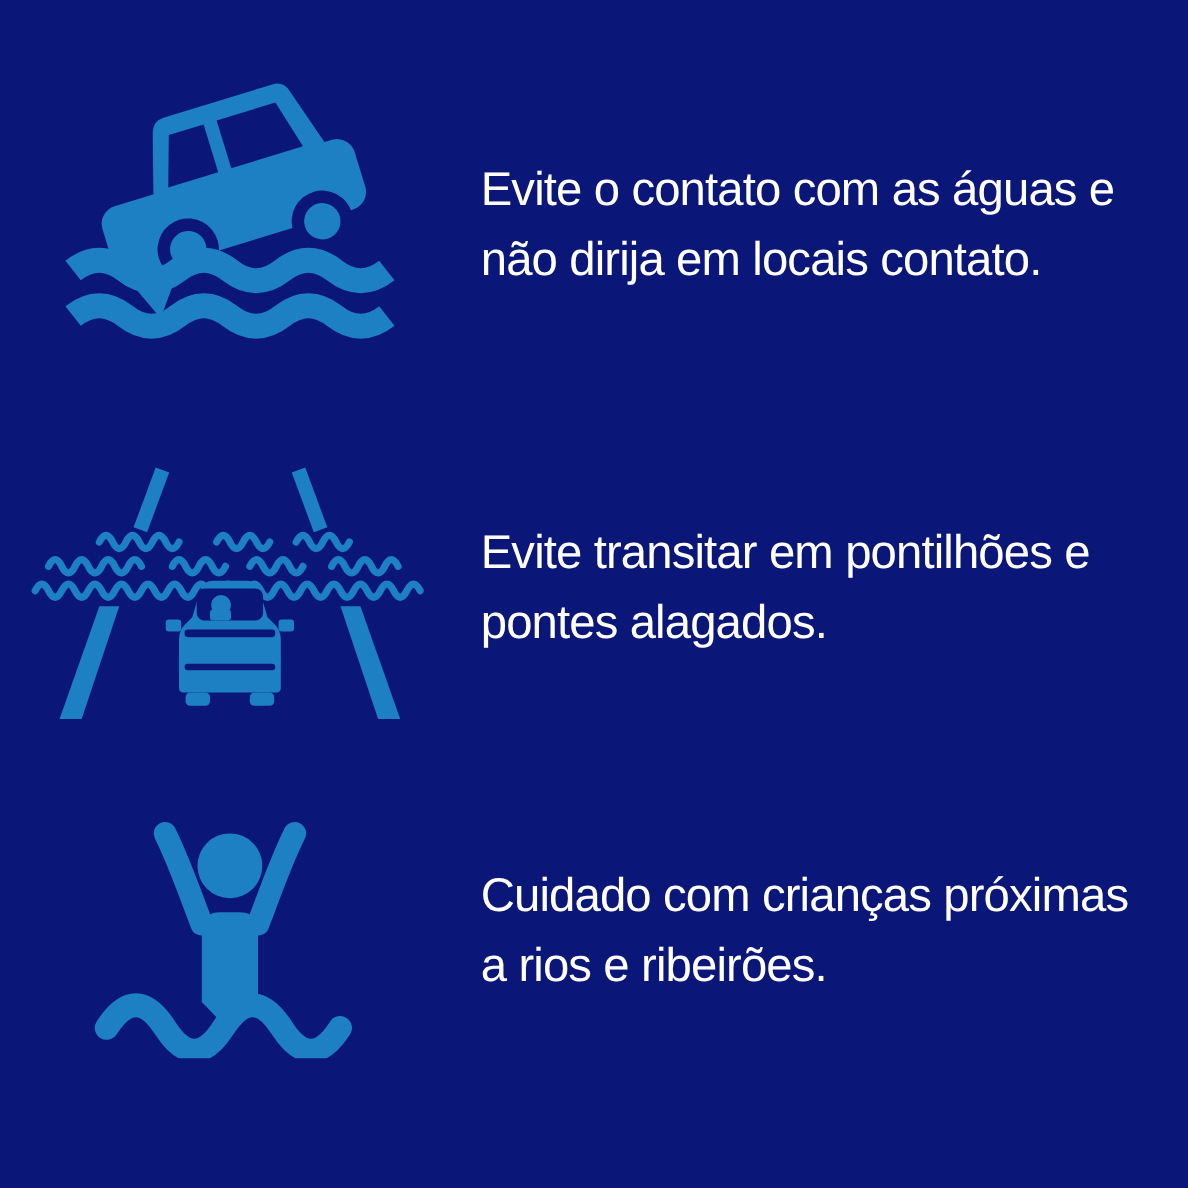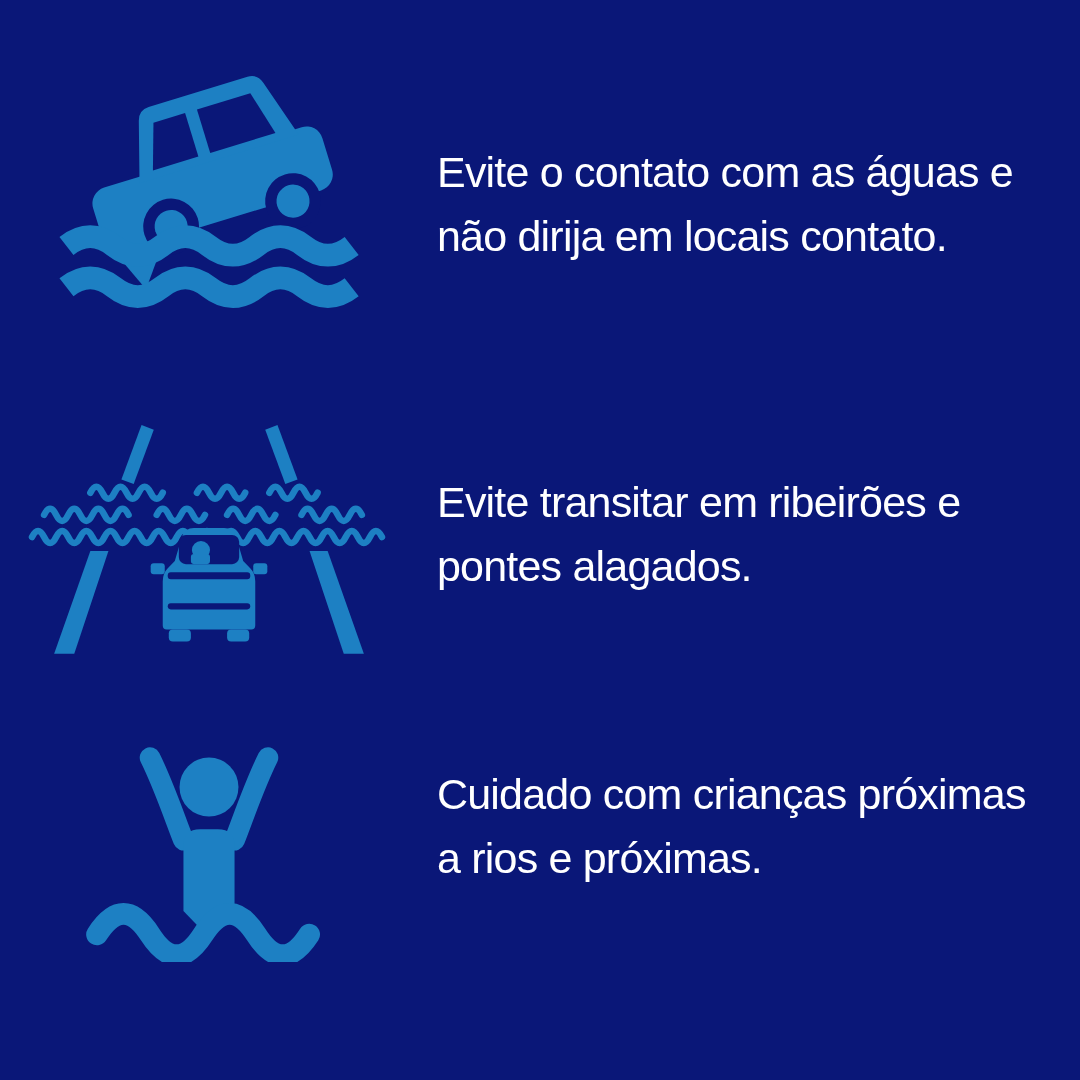--- a/index.html
+++ b/index.html
@@ -30,21 +30,21 @@
     line-height:64px;
     letter-spacing:-0.8px;
     font-weight:400;
   }
   .tip-text .line{white-space:nowrap;}
   #icon-car-water{left:52px;top:62px;width:310px;height:248px;}
   #icon-flooded-road{left:28px;top:424px;width:362px;height:232px;}
   #icon-person-water{left:78px;top:736px;width:262px;height:226px;}
   #text-1{top:140px;}
   #text-2{top:470px;}
-  #text-3{top:762px;}
+  #text-3{top:782px;}
 </style>
 </head>
 <body>
 
 <div class="poster">
 
   <div class="tip-icon" id="icon-car-water">
     <svg viewBox="0 0 300 240" xmlns="http://www.w3.org/2000/svg">
       <g transform="rotate(-17 150 112)">
         <rect class="ic" x="36" y="92" width="232" height="64" rx="16"></rect>
@@ -86,31 +86,31 @@
       <rect class="bgc" x="150" y="110" width="60" height="29" rx="7"></rect>
       <circle class="ic" cx="172" cy="125" r="9"></circle>
       <rect class="ic" x="162" y="129" width="19" height="10" rx="3"></rect>
       <rect class="bgc" x="139" y="147" width="82" height="7" rx="3"></rect>
       <rect class="bgc" x="139" y="178" width="82" height="6" rx="3"></rect>
       <rect class="ic" x="140" y="204" width="22" height="12" rx="4"></rect>
       <rect class="ic" x="198" y="204" width="22" height="12" rx="4"></rect>
     </svg>
   </div>
   <div class="tip-text" id="text-2">
-    <div class="line">Evite transitar em ribeirões e</div>
+    <div class="line">Evite transitar em pontilhões e</div>
     <div class="line">pontes alagados.</div>
   </div>
 
   <div class="tip-icon" id="icon-person-water">
     <svg viewBox="0 0 260 230" xmlns="http://www.w3.org/2000/svg">
       <circle class="ic" cx="130" cy="52" r="30"></circle>
       <path class="ics" stroke-width="21" stroke-linecap="round" d="M104,106 C96,86 84,50 70,22"></path>
       <path class="ics" stroke-width="21" stroke-linecap="round" d="M156,106 C164,86 176,50 190,22"></path>
       <path class="ic" d="M104,178 V112 q0,-17 17,-17 h18 q17,0 17,17 v66 l-26,27 Z"></path>
       <path class="ics" stroke-width="22" stroke-linecap="round" d="M16,202 q27,-42 54,0 t54,0 t54,0 t54,0"></path>
     </svg>
   </div>
   <div class="tip-text" id="text-3">
     <div class="line">Cuidado com crianças próximas</div>
-    <div class="line">a rios e próximas.</div>
+    <div class="line">a rios e ribeirões.</div>
   </div>
 
 </div>
 
 </body></html>

